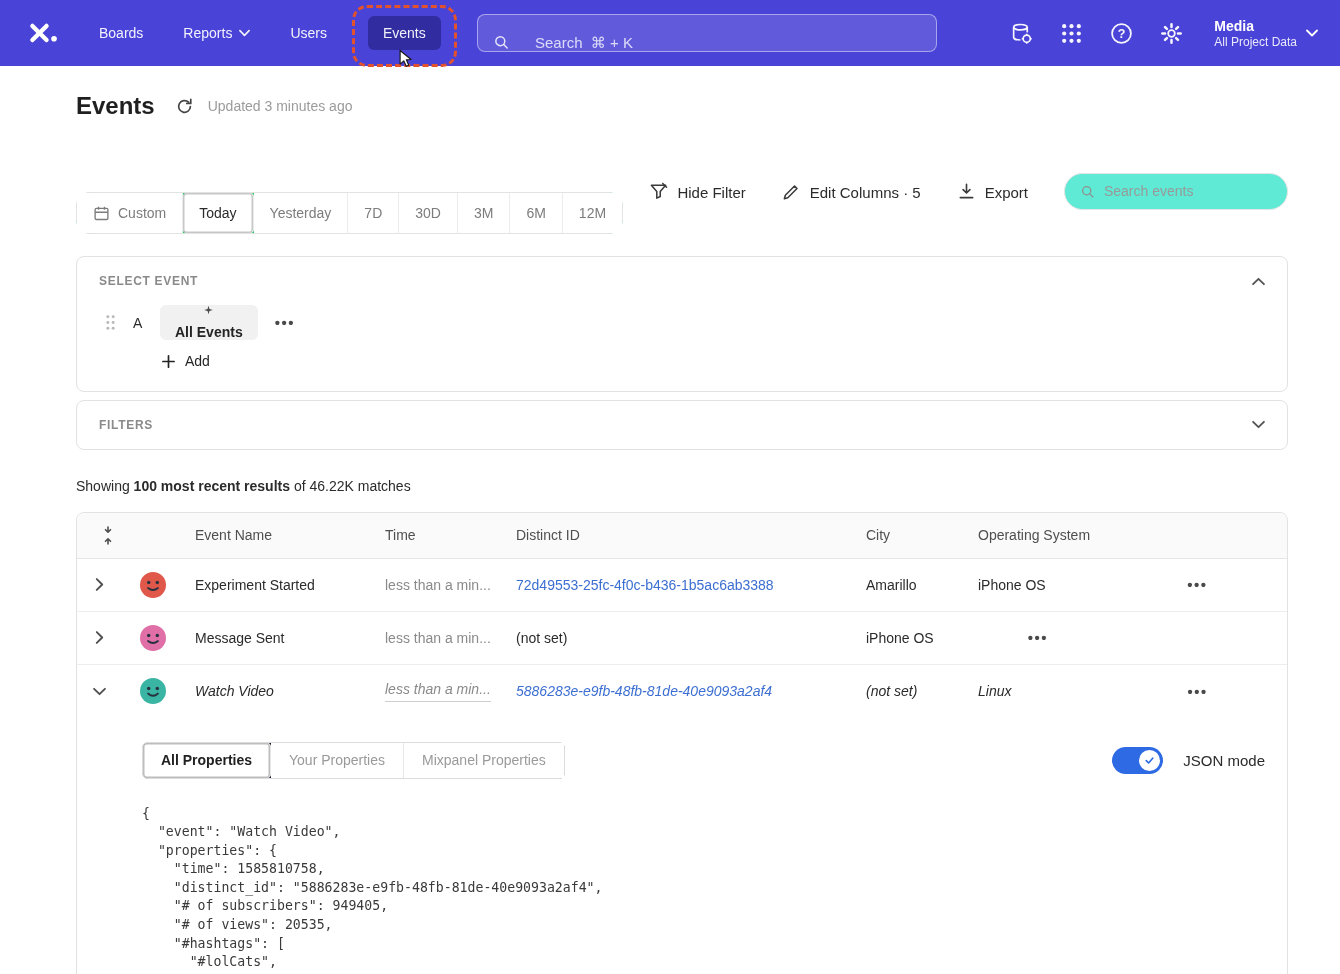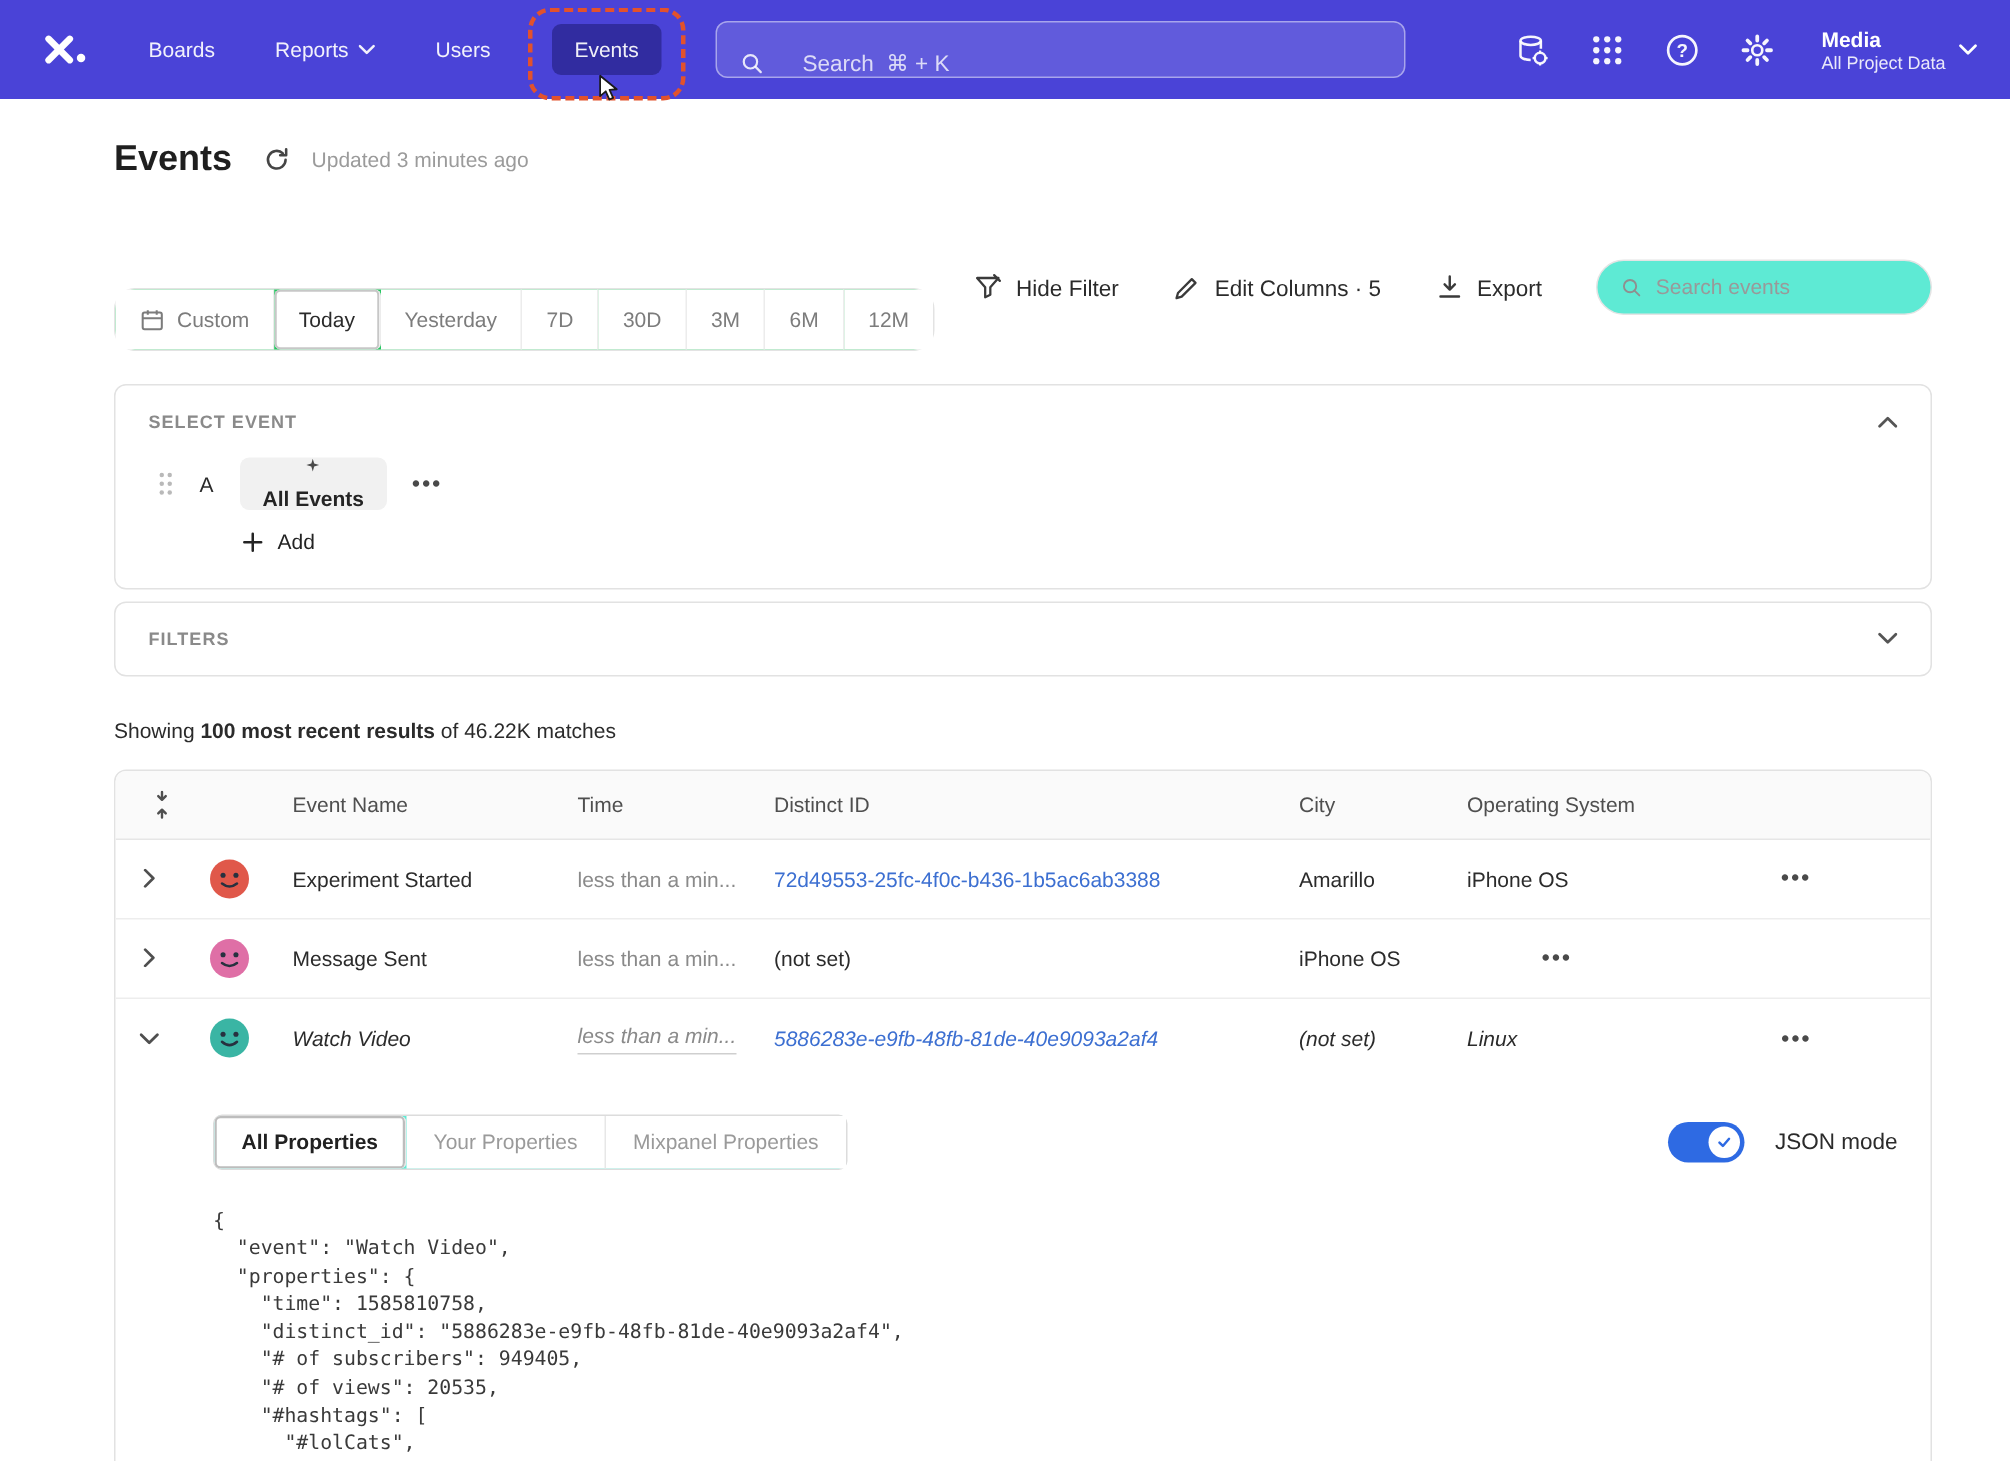--- a/index.html
+++ b/index.html
@@ -112,21 +112,21 @@
   }
   .link { color:#3c6fd1; cursor:pointer; }
   .muted { color:#8a8a8a; }
   .time-underline { border-bottom:1px solid #cfcfcf; padding-bottom:4px; display:inline-block; }
   .row-dots { justify-self:center; margin-right:10px; }
   .sort-icon { width:14px; height:19px; color:#4f4f4f; margin-left:24px; cursor:pointer; }
 
   
   .detail { padding:24px 22px 40px 65px; }
   .detail-head { display:flex; align-items:center; justify-content:space-between; }
-  .tabs { display:flex; border:1px solid #dcdcdc; border-radius:6px; background:#5eead4; }
+  .tabs { display:flex; border:1px solid #dcdcdc; border-radius:6px; background:#0f172a; }
   .tab {
     padding:0 18px; height:35px; display:flex; align-items:center;
     font-size:14px; color:#9a9a9a; border-right:1px solid #e7e7e7; cursor:pointer; background:#fff;
   }
   .tab:last-child { border-right:none; }
   .tab.active { color:#212121; font-weight:700; box-shadow:inset 0 0 0 1.5px #bdbdbd; border-radius:4px; }
   .json-group { display:flex; align-items:center; gap:20px; }
   .toggle { width:51px; height:27px; border-radius:14px; background:#2e6ae3; position:relative; cursor:pointer; flex:none; }
   .knob {
     position:absolute; right:3px; top:3px; width:21px; height:21px; border-radius:50%;

